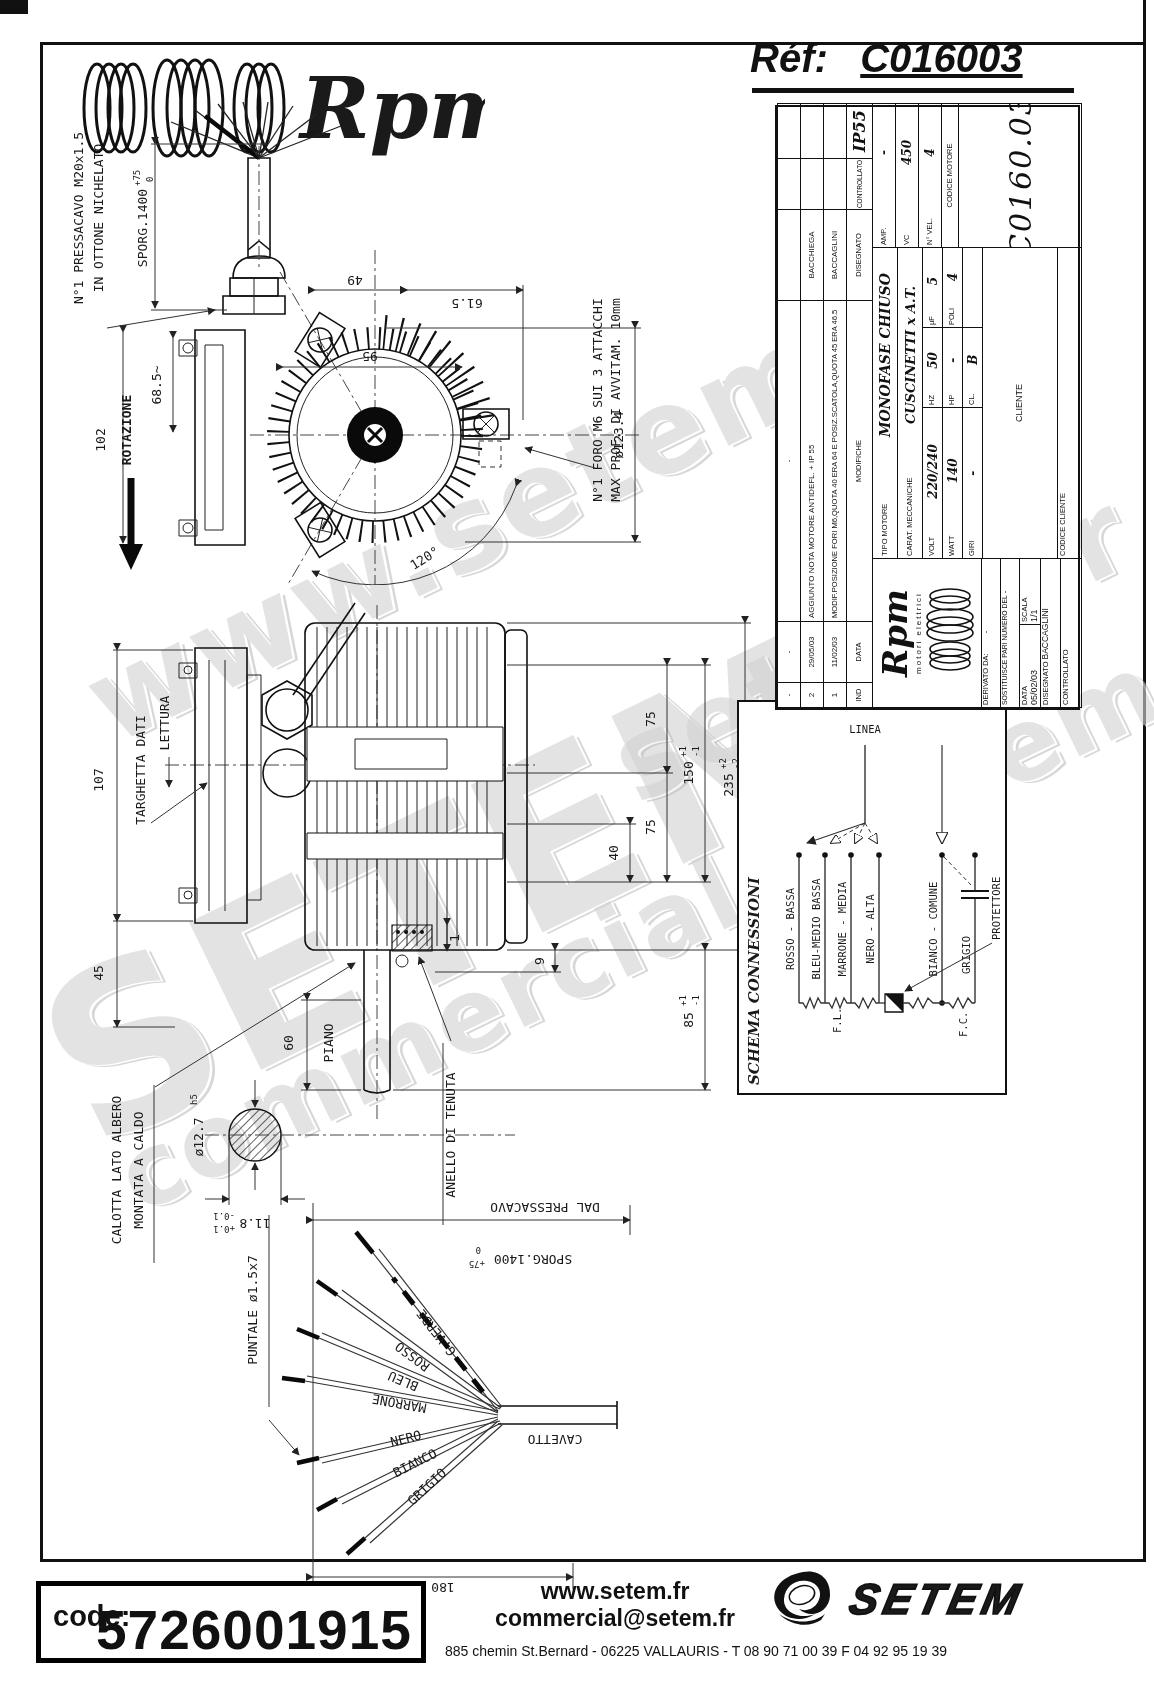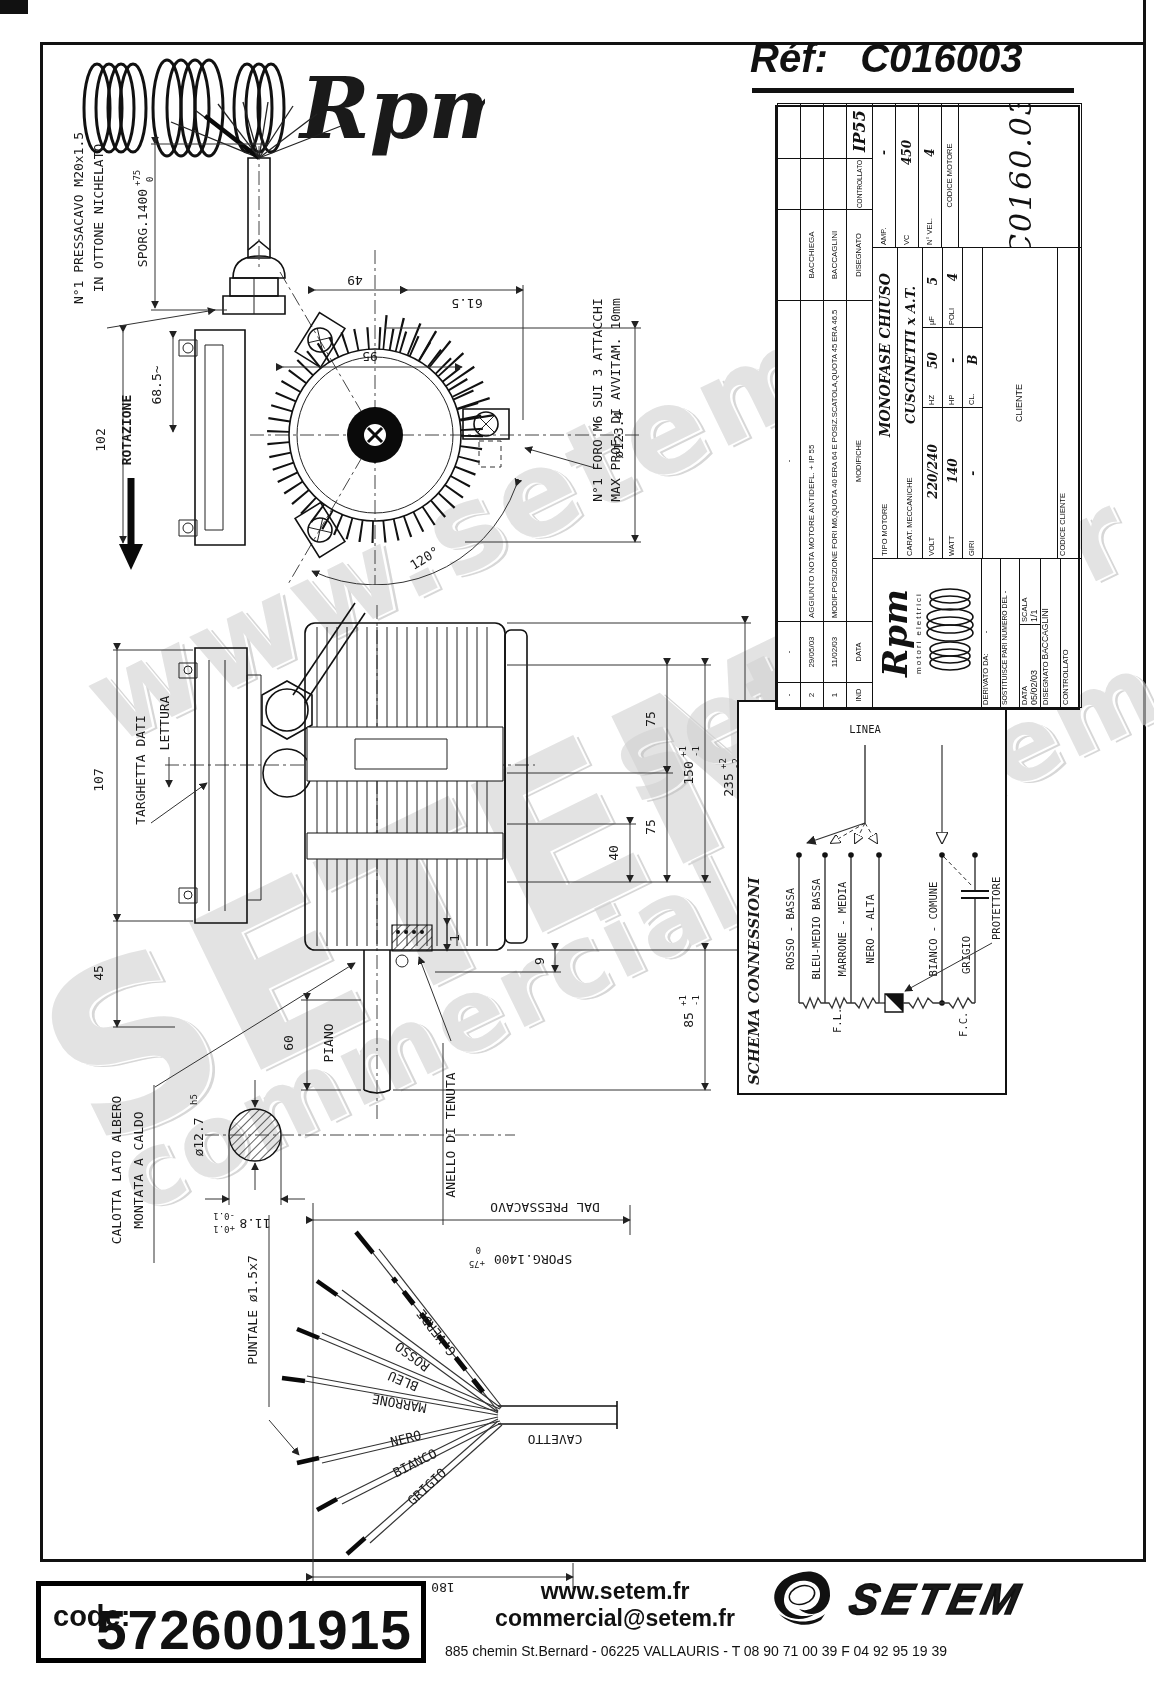--- a/index.html
+++ b/index.html
@@ -74,21 +74,21 @@
         <ellipse cx="192" cy="58" rx="13" ry="44"></ellipse>
         <ellipse cx="204" cy="58" rx="13" ry="44"></ellipse>
         <ellipse cx="216" cy="58" rx="13" ry="44"></ellipse>
       </g>
   </g>
   <text x="245" y="88" style="font:italic bold 84px 'DejaVu Serif',serif;">Rpm</text>
 </svg>
 
 <div class="abs" style="left:750px;top:36px;width:330px;z-index:2;">
   <span style="font:italic bold 40px 'Liberation Sans',sans-serif;">Réf:</span>
-  <span style="font:italic bold 40px 'Liberation Sans',sans-serif;margin-left:28px;">C016003</span>
+  <span style="font:italic bold 40px 'Liberation Sans',sans-serif;margin-left:28px;text-decoration:underline;">C016003</span>
 </div>
 <div class="brd" style="left:752px;top:88px;width:322px;height:5px;z-index:2;"></div>
 
 <svg class="draw" style="left:55px;top:100px;" width="610" height="485" viewBox="0 0 610 485">
   <defs>
     <marker id="a1" viewBox="0 0 10 10" refX="9" refY="5" markerWidth="8" markerHeight="8" orient="auto">
         <path d="M0,0L10,5L0,10z" fill="#222"></path>
       </marker>
   </defs>
 

